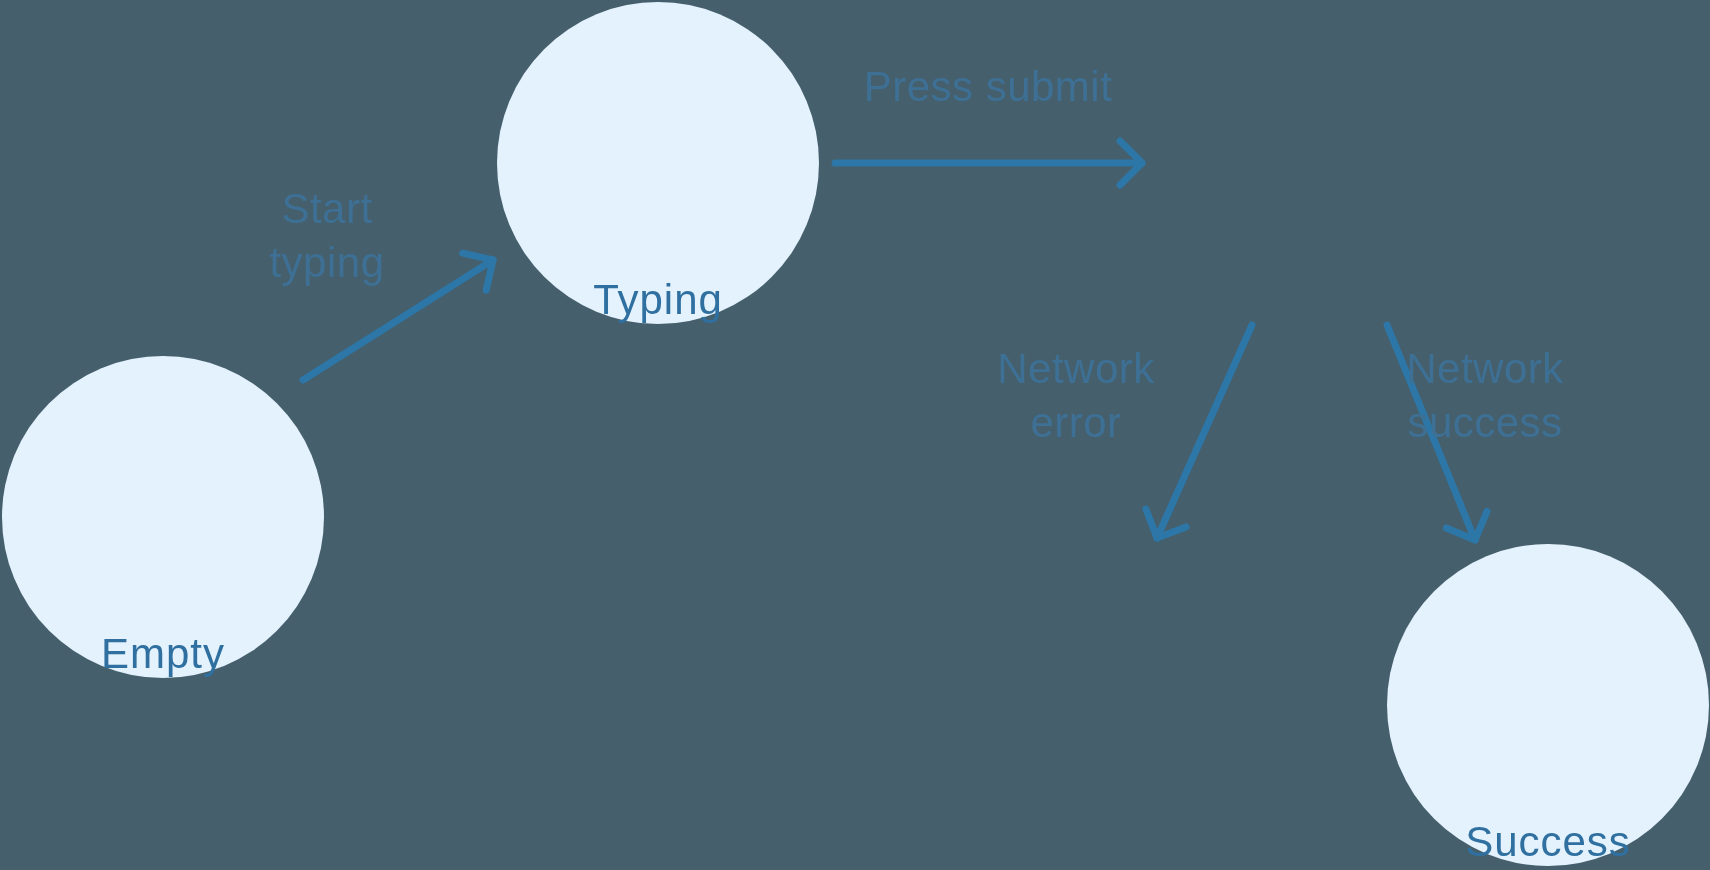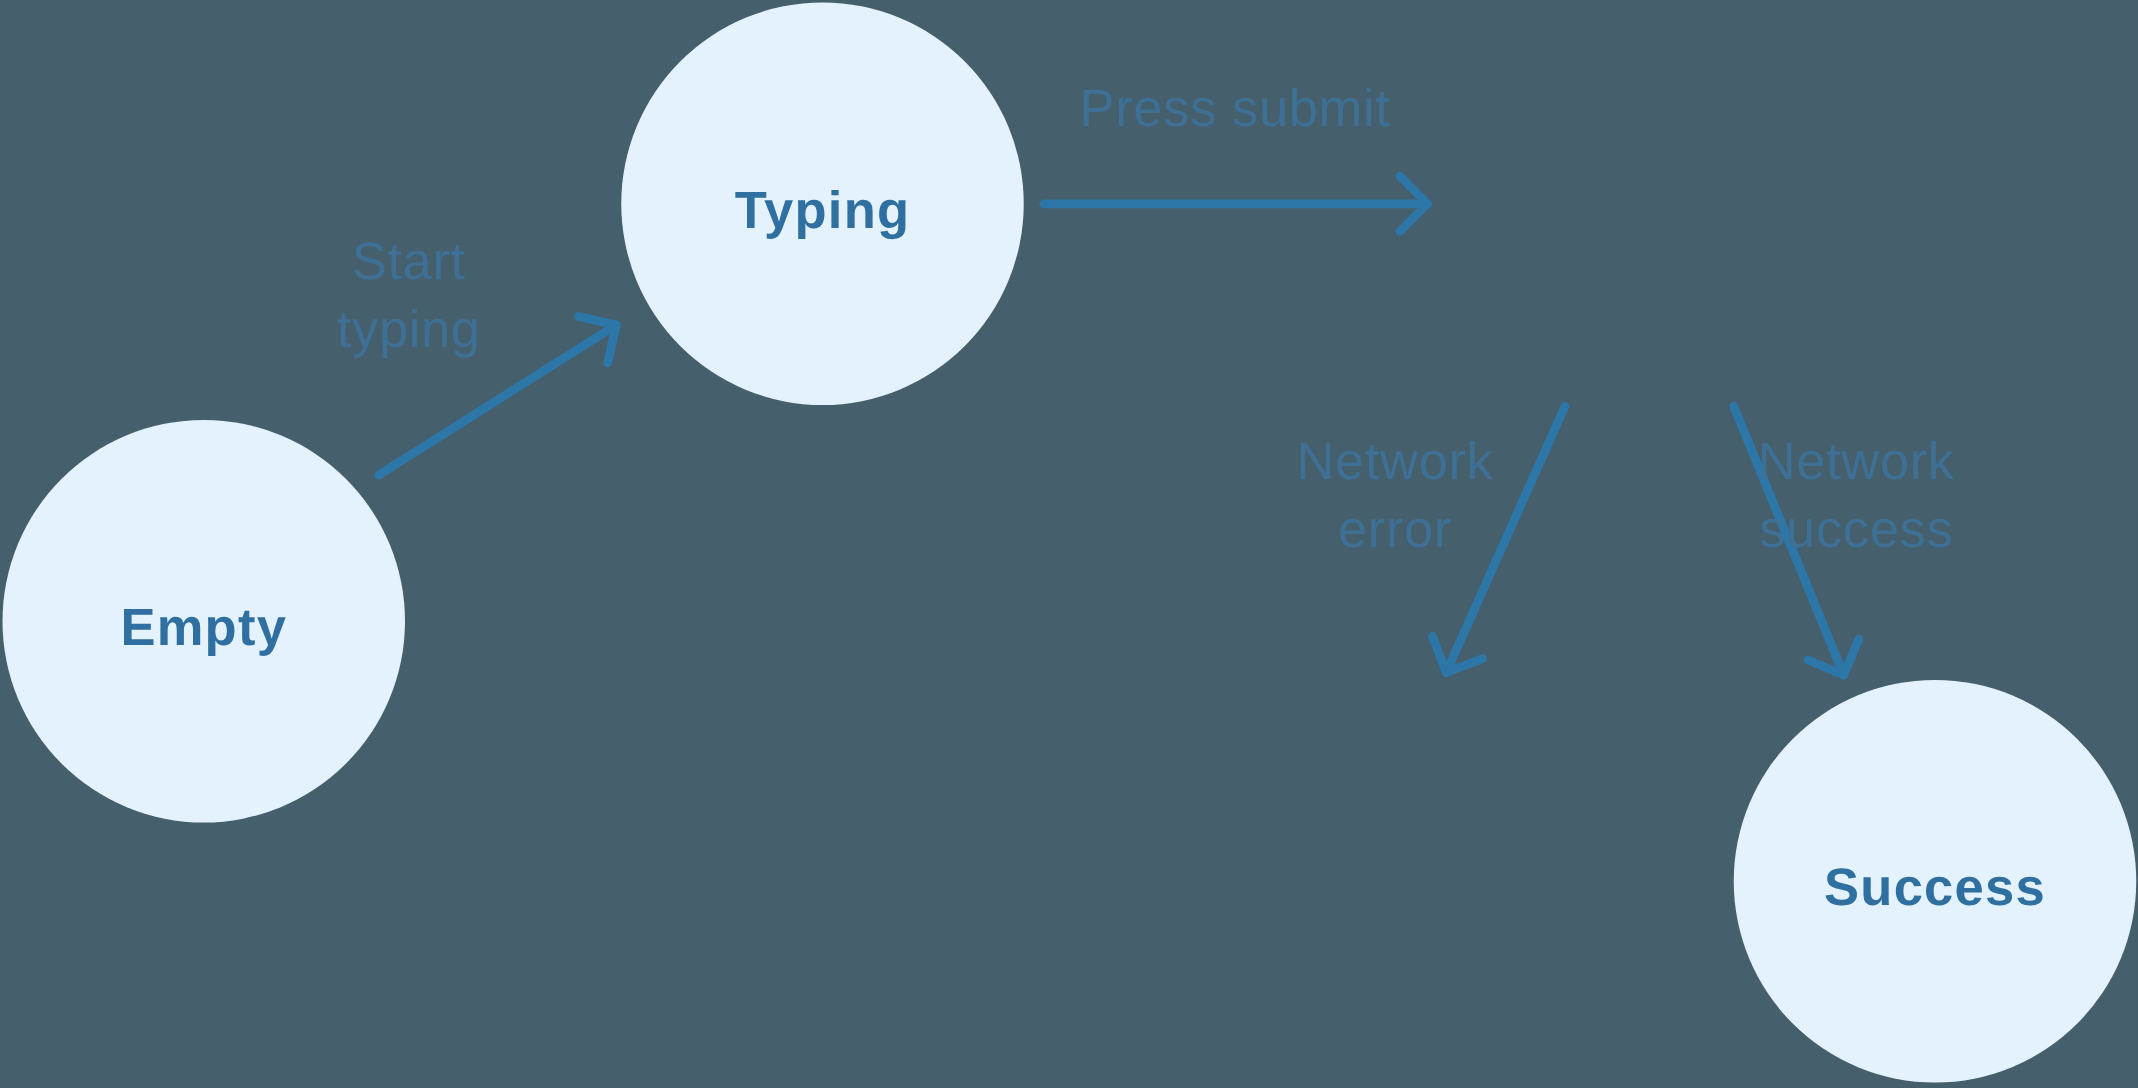--- a/index.html
+++ b/index.html
@@ -29,45 +29,45 @@
     stroke-width:7;
     fill:none;
     stroke-linecap:round;
     stroke-linejoin:round;
   }
   .node{
     position:absolute;
     width:322px;height:322px;
     border-radius:50%;
     background:var(--node-fill);
-    display:flex;align-items:center;justify-content:center;
+    display:flex;align-items:flex-end;justify-content:center;
     color:var(--node-text);
     font-size:42px;
-    font-weight:700;
+    font-weight:400;
     letter-spacing:1px;
     padding-top:10px;
   }
-  .node-empty{left:2px;top:336px;}
+  .node-empty{left:2px;top:356px;}
   .node-typing{left:497px;top:2px;}
   .node-submitting{left:1168px;top:3px;}
   .node-error{left:925px;top:545px;}
   .node-success{left:1387px;top:544px;}
   .edge-label{
     position:absolute;
     transform:translate(-50%,-50%);
     color:var(--edge-label);
     font-size:42px;
     font-weight:400;
     letter-spacing:0.5px;
     line-height:1.28;
     text-align:center;
   }
   .label-start-typing{left:327px;top:236px;width:180px;}
   .label-press-submit{left:988px;top:87px;width:420px;white-space:nowrap;}
-  .label-network-error{left:1116px;top:396px;width:210px;text-align:center;}
+  .label-network-error{left:1076px;top:396px;width:210px;text-align:center;}
   .label-network-success{left:1485px;top:396px;width:230px;}
 </style>
 </head>
 <body>
 
 <div class="canvas">
 
   <svg class="edges-svg" viewBox="0 0 1710 870" xmlns="http://www.w3.org/2000/svg">
     <g>
       <path d="M303,380 L493,260"></path>

